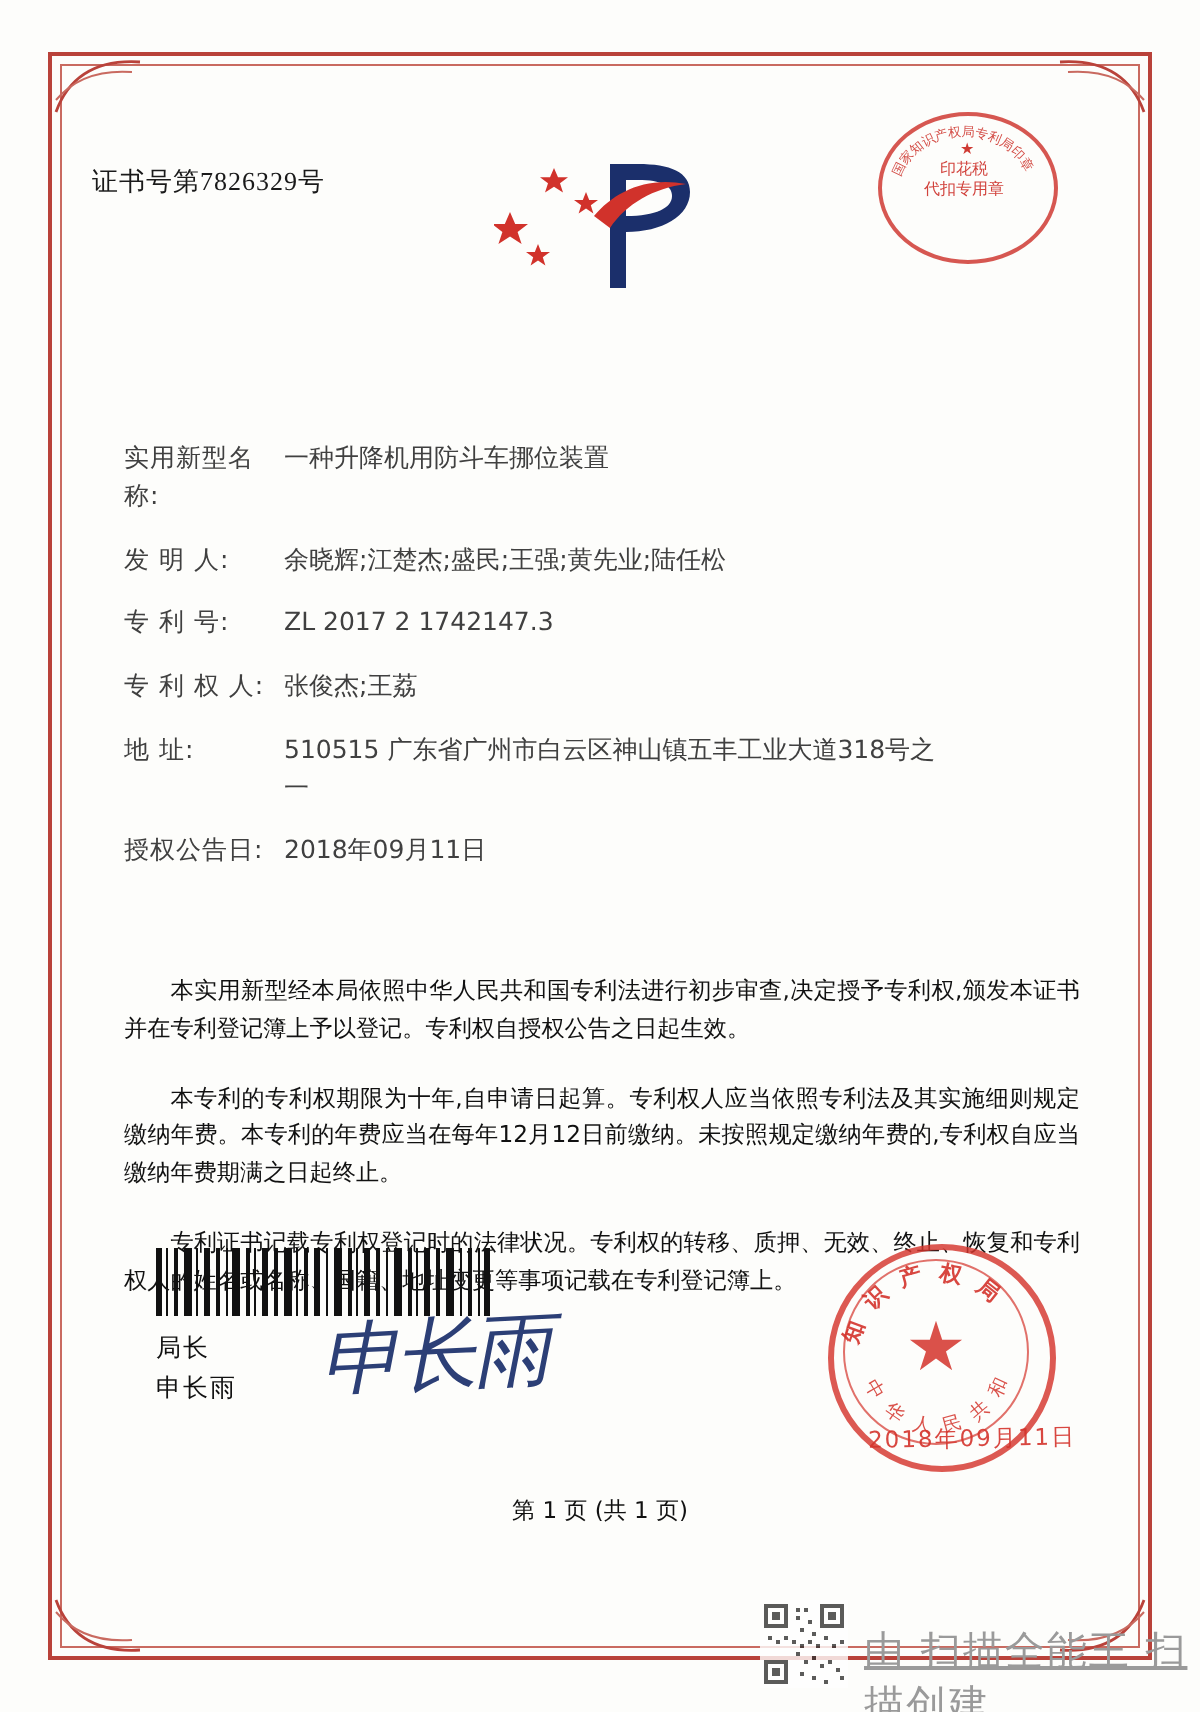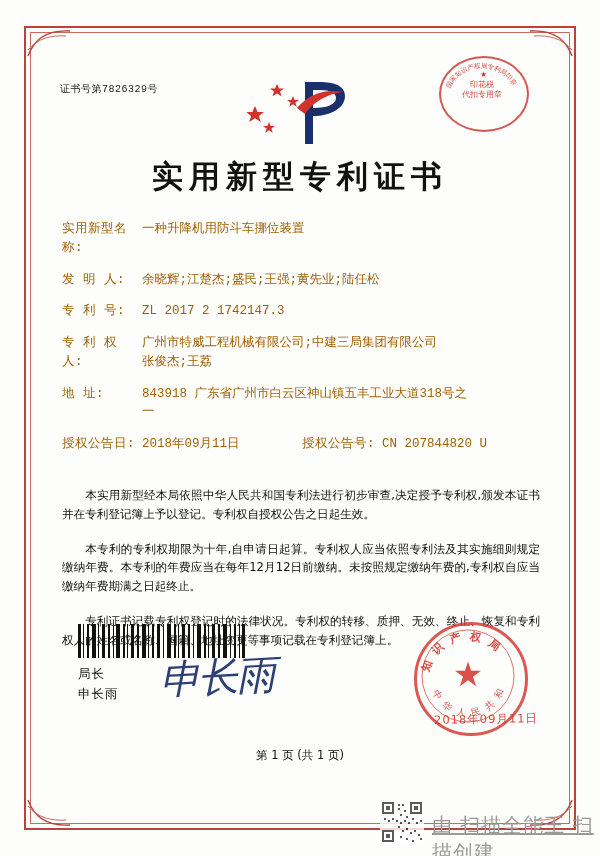--- a/index.html
+++ b/index.html
@@ -24,24 +24,24 @@
     position:absolute;left:30px;top:32px;right:30px;bottom:32px;
     border:1px solid #c96a60;
     box-sizing:border-box;
   }
   .corner{
     position:absolute;width:46px;height:30px;
     overflow:hidden;
   }
   .corner svg{display:block;}
   .cert-no{
-    position:absolute;left:60px;top:82px;
-    font-size:10px;color:#1a1a1a;
+    position:absolute;left:46px;top:82px;
+    font-size:13px;color:#1a1a1a;
     letter-spacing:.5px;
-    font-family:Liberation Mono, monospace;
+    font-family:Liberation Serif, serif;
   }
   
   .top-seal{
     position:absolute;right:75px;top:56px;
     width:86px;height:72px;
   }
   .top-seal .ellipse{
     position:absolute;left:0;top:0;width:86px;height:72px;
     border:2px solid #cf3a33;border-radius:50%;
     opacity:.85;
@@ -60,21 +60,21 @@
   }
   .doc-title{
     position:absolute;left:0;right:0;top:156px;
     text-align:center;
     font-size:31px;font-weight:bold;color:#111;
     letter-spacing:6px;
     font-family:"DejaVu Sans","Liberation Sans",sans-serif;
   }
   .fields{
     position:absolute;left:62px;top:220px;width:480px;
-    font-size:12.5px;color:#a16207;font-family:Liberation Mono, monospace;
+    font-size:12.5px;color:#404040;
   }
   .field{
     display:flex;margin-bottom:13px;line-height:1.5;
   }
   .field .lbl{
     width:80px;flex:none;letter-spacing:.5px;
   }
   .field .val{
     flex:1;
   }
@@ -198,57 +198,51 @@
         <polygon points="30,6 32,10.6 37,10.6 33,13.6 34.5,18.3 30,15.4 25.5,18.3 27,13.6 23,10.6 28,10.6"></polygon>
         <polygon points="46,18 47.6,22 52,22 48.4,24.6 49.7,28.7 46,26.2 42.3,28.7 43.6,24.6 40,22 44.4,22"></polygon>
         <polygon points="22,44 23.6,48 28,48 24.4,50.6 25.7,54.7 22,52.2 18.3,54.7 19.6,50.6 16,48 20.4,48"></polygon>
       </g>
       <path d="M58 4 L58 66 L66 66 L66 38 C84 38 98 30 98 18 C98 8 88 4 72 4 Z" fill="#1b2f6b"></path>
       <path d="M66 12 L72 12 C84 12 89 15 89 20 C89 26 81 30 66 30 Z" fill="#fdfdfb"></path>
       <path d="M50 30 C60 18 76 10 96 14 C80 16 66 24 58 36 Z" fill="#d1322b"></path>
     </svg>
   </div>
 
-  <div class="doc-title">实用新型专利证书</div>
 
   <div class="fields">
     <div class="field">
       <div class="lbl">实用新型名称:</div>
       <div class="val">一种升降机用防斗车挪位装置</div>
     </div>
     <div class="field">
       <div class="lbl">发 明 人:</div>
       <div class="val">余晓辉;江楚杰;盛民;王强;黄先业;陆任松</div>
     </div>
     <div class="field">
       <div class="lbl">专 利 号:</div>
       <div class="val">ZL 2017 2 1742147.3</div>
     </div>
     <div class="field">
       <div class="lbl">专 利 权 人:</div>
       <div class="val">
-        <div>广州市特威工程机械有限公司;中建三局集团有限公司</div>
         <div>张俊杰;王荔</div>
       </div>
     </div>
     <div class="field">
       <div class="lbl">地    址:</div>
       <div class="val">
-        <div>843918 广东省广州市白云区神山镇五丰工业大道318号之</div>
+        <div>510515 广东省广州市白云区神山镇五丰工业大道318号之</div>
         <div>一</div>
       </div>
     </div>
     <div class="field two-col">
       <div class="half">
         <div class="lbl">授权公告日:</div>
         <div class="val">2018年09月11日</div>
-      </div>
-      <div class="half">
-        <div class="lbl">授权公告号:</div>
-        <div class="val">CN 207844820 U</div>
       </div>
     </div>
   </div>
 
   <div class="body-text">
     <p>本实用新型经本局依照中华人民共和国专利法进行初步审查,决定授予专利权,颁发本证书并在专利登记簿上予以登记。专利权自授权公告之日起生效。</p>
     <p>本专利的专利权期限为十年,自申请日起算。专利权人应当依照专利法及其实施细则规定缴纳年费。本专利的年费应当在每年12月12日前缴纳。未按照规定缴纳年费的,专利权自应当缴纳年费期满之日起终止。</p>
     <p>专利证书记载专利权登记时的法律状况。专利权的转移、质押、无效、终止、恢复和专利权人的姓名或名称、国籍、地址变更等事项记载在专利登记簿上。</p>
   </div>
 

